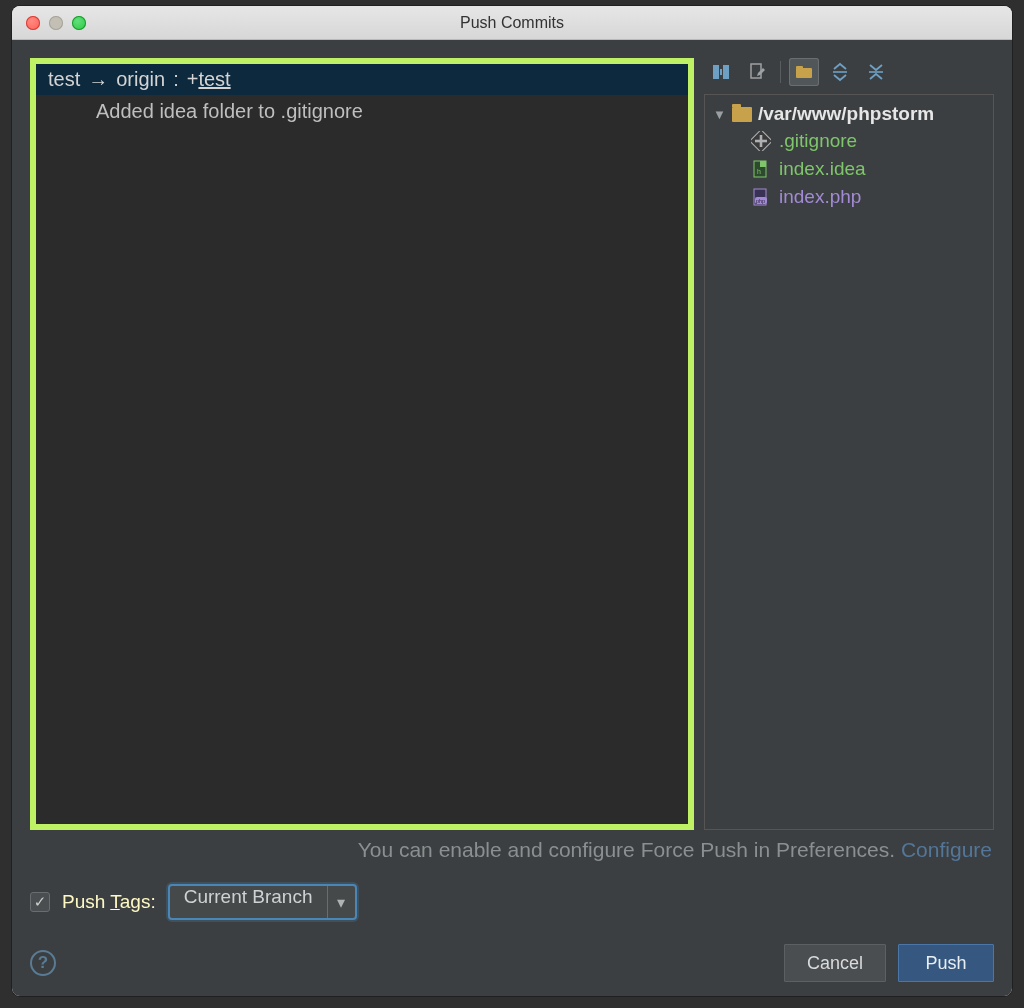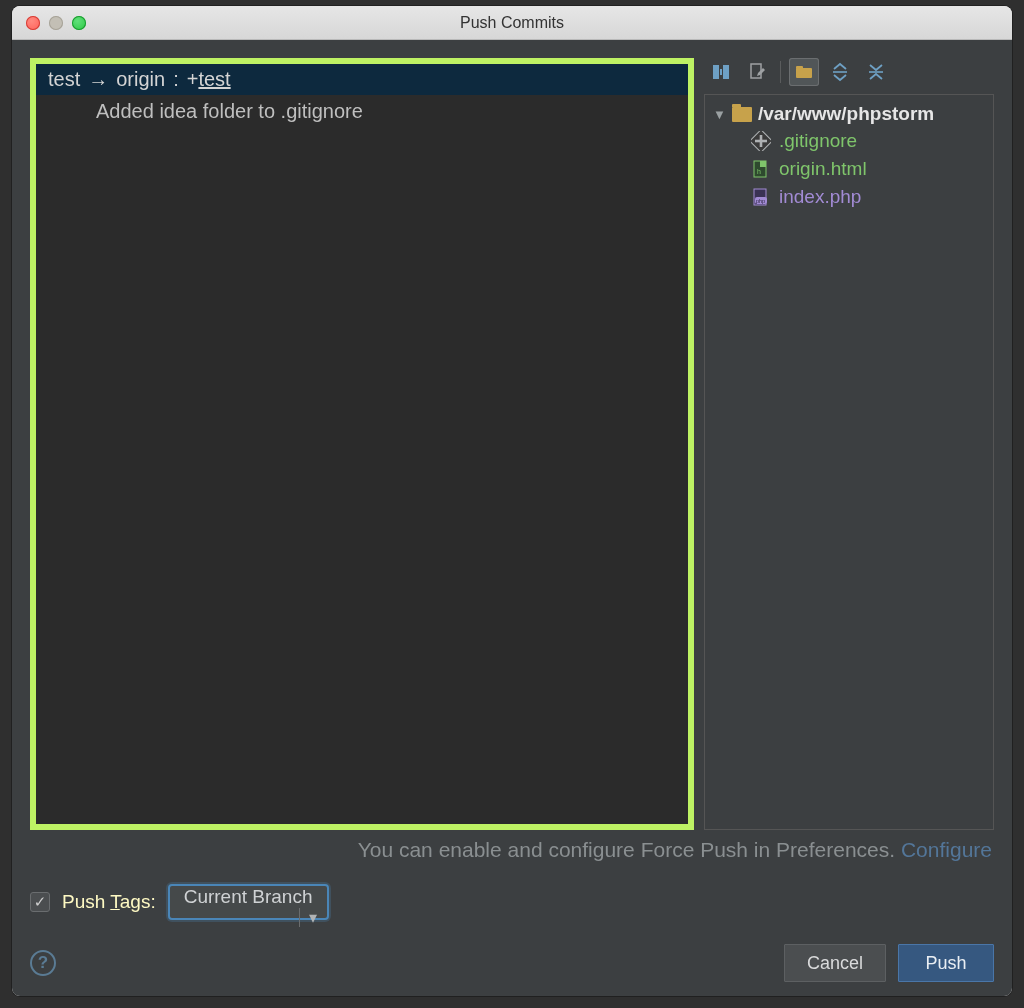--- a/index.html
+++ b/index.html
@@ -166,27 +166,26 @@
     background: #4b4e50;
     border: 1px solid #6a6d6f;
     border-radius: 3px;
     display: flex; align-items: center; justify-content: center;
     color: #cfcfcf; font-size: 15px;
   }
   .tags-label { color: #fef9c3; font-size: 19px; }
   .tags-label .mn { text-decoration: underline; }
   .dropdown {
     height: 36px;
-    display: flex; align-items: flex-end;
+    display: flex; align-items: flex-start;
     border: 2px solid #4a86b8;
     background: #45494a;
     border-radius: 4px;
     box-shadow: 0 0 0 2px rgba(74,134,184,.25);
     cursor: pointer;
-    flex-direction: column;
   }
   .dropdown .dd-text { padding: 0 14px; color: #cfd2d4; font-size: 19px; }
   .dropdown .dd-caret {
     width: 28px; height: 100%;
     border-left: 1px solid #6a6d6f;
     display: flex; align-items: center; justify-content: center;
     color: #b0b3b5;
   }
 
   .footer {
@@ -312,21 +311,21 @@
                     <rect x="4" y="8.7" width="12" height="2.6" fill="#aeb1b3"></rect>
                   </svg>
                 <span class="file-label green">.gitignore</span>
               </div>
               <div class="file-row">
                 <svg class="ic" viewBox="0 0 20 20">
                     <rect x="3" y="2" width="12" height="16" fill="#2e4a2e" stroke="#7fc56b"></rect>
                     <rect x="9" y="2" width="6" height="6" fill="#7fc56b"></rect>
                     <text x="6" y="15" font-size="7" fill="#7fc56b">h</text>
                   </svg>
-                <span class="file-label green">origin.html</span>
+                <span class="file-label green">index.idea</span>
               </div>
               <div class="file-row">
                 <svg class="ic" viewBox="0 0 20 20">
                     <rect x="3" y="2" width="12" height="16" fill="#3a3254" stroke="#a28bd4"></rect>
                     <rect x="4" y="10" width="12" height="7" rx="2" fill="#a28bd4"></rect>
                     <text x="5" y="15.5" font-size="5.5" fill="#2b2440">php</text>
                   </svg>
                 <span class="file-label purple">index.php</span>
               </div>
             </div>

